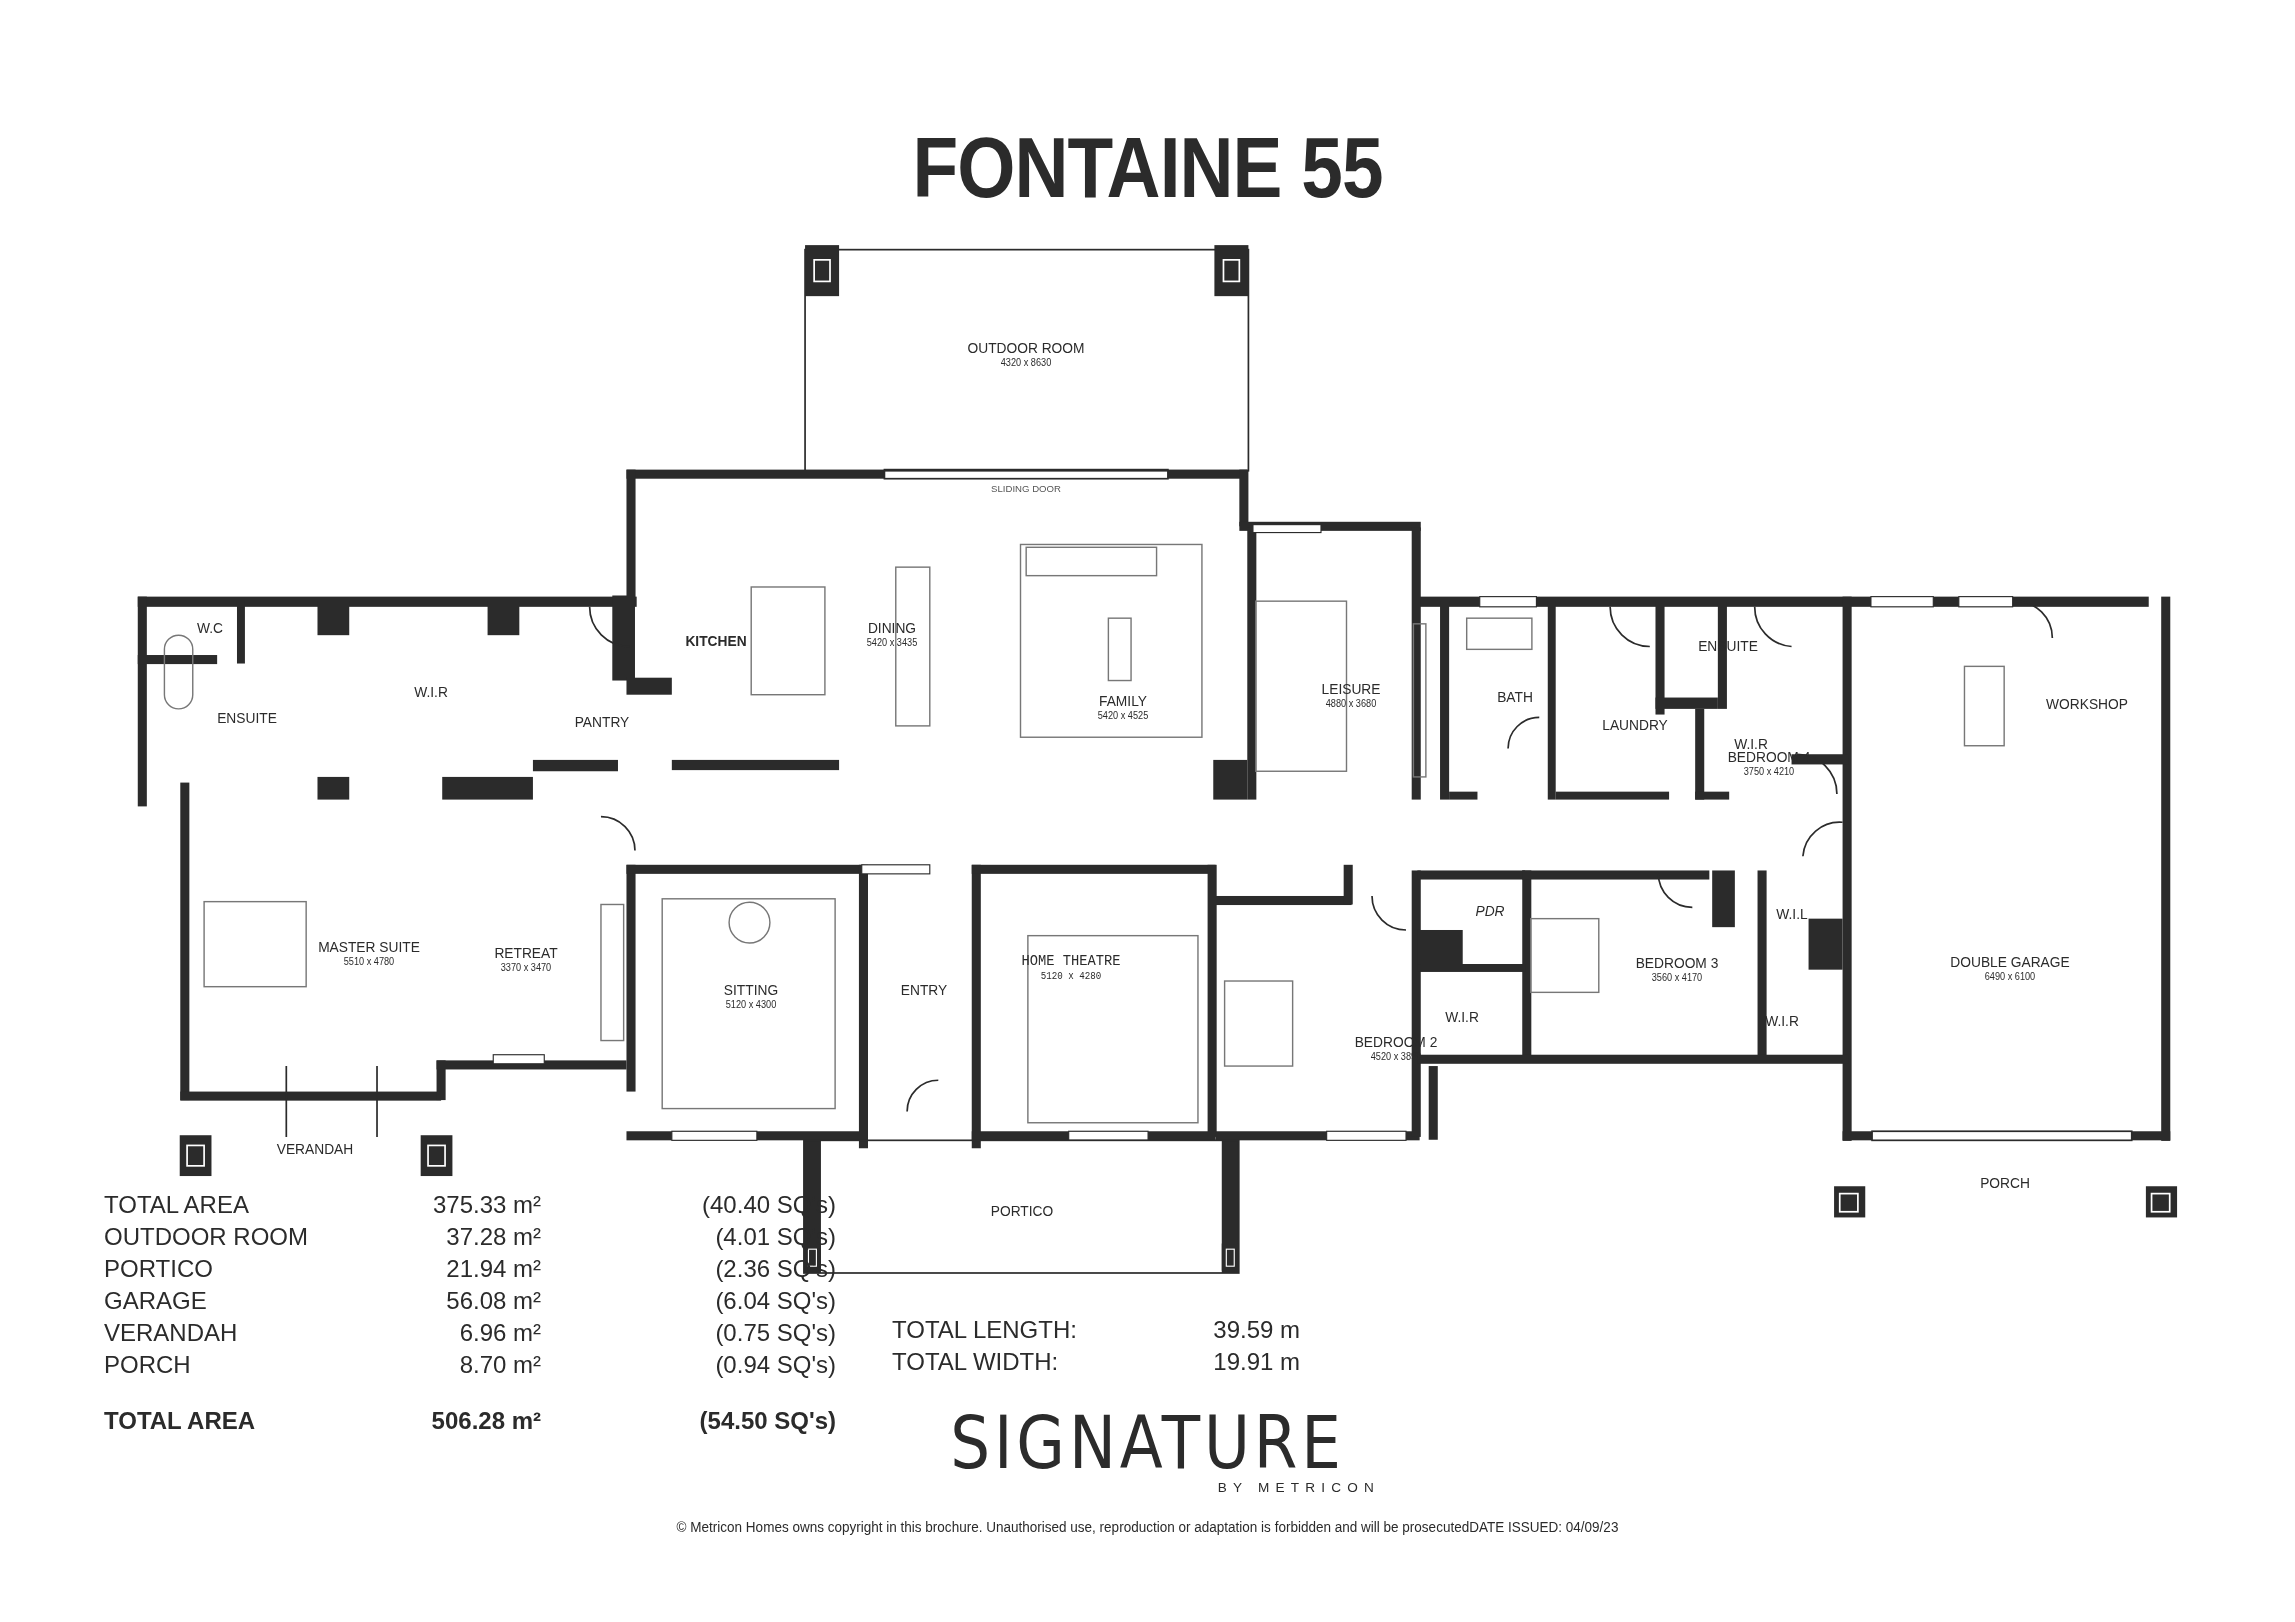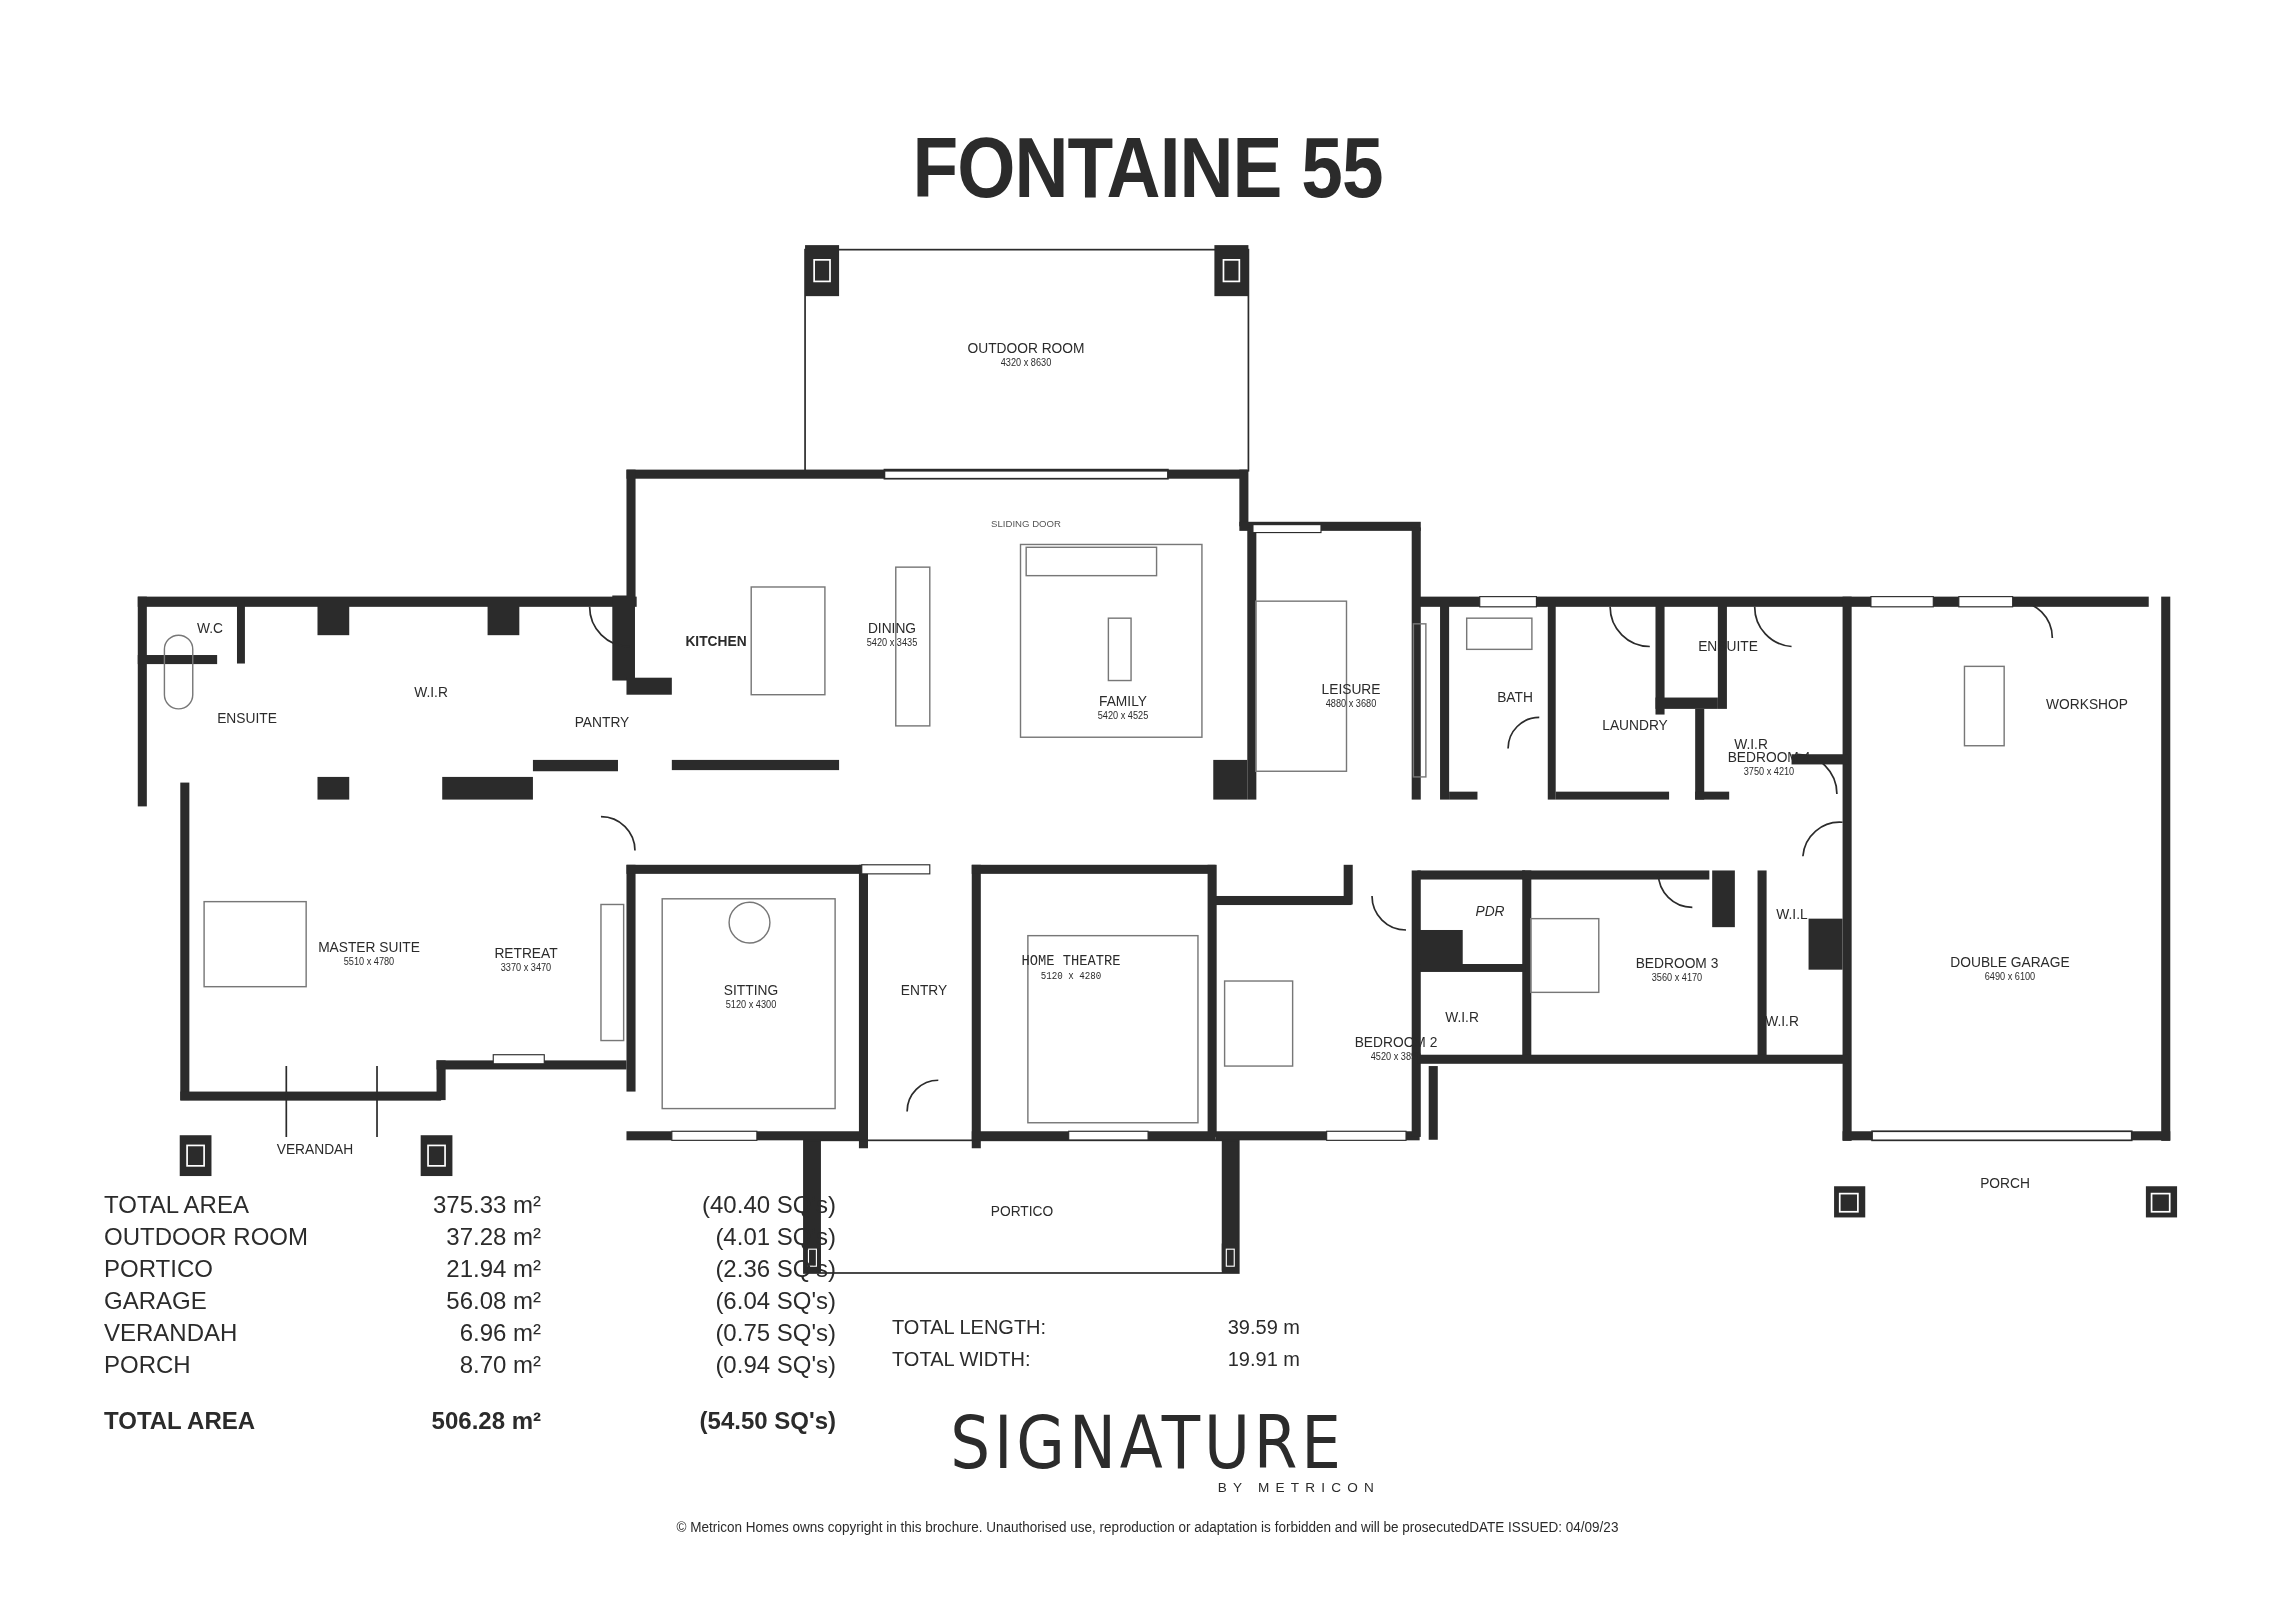--- a/index.html
+++ b/index.html
@@ -5,28 +5,28 @@
   html,body{margin:0;padding:0;background:#fff;}
   body{width:2295px;height:1623px;position:relative;overflow:hidden;font-family:"Liberation Sans",sans-serif;color:#2b2b2b;}
   .title{position:absolute;left:0;width:2295px;top:119px;text-align:center;font-size:85px;font-weight:bold;letter-spacing:-1.1px;transform:scaleX(0.88);}
   svg.plan{position:absolute;left:0;top:0;width:2295px;height:1623px;}
   .wall{fill:#2b2b2b;}
   .thin{fill:none;stroke:#2b2b2b;stroke-width:3;}
   .furn{fill:none;stroke:#777;stroke-width:2.5;}
   .lbl{position:absolute;text-align:center;transform:translateX(-50%);white-space:nowrap;line-height:1.15;}
   .lbl .n{font-size:15.3px;display:block;transform:scaleX(0.9);}
   .lbl .d{font-size:10.2px;display:block;transform:scaleX(0.9);}
-  .tiny{font-size:9.6px;color:#555;margin-top:35px;}
+  .tiny{font-size:9.6px;color:#555;}
   .areas{position:absolute;left:104px;top:1191px;font-size:24px;}
   .areas .row{position:relative;height:32px;}
   .areas .k{position:absolute;left:0;white-space:nowrap;}
   .areas .v{position:absolute;right:-437px;width:170px;text-align:right;white-space:nowrap;left:267px;}
   .areas .s{position:absolute;left:505px;width:227px;text-align:right;white-space:nowrap;}
   .areas .total{font-weight:bold;margin-top:24px;}
-  .dims{position:absolute;left:892px;top:1316px;font-size:20px;}
+  .dims{position:absolute;left:892px;top:1316px;font-size:24px;}
   .dims .row{position:relative;height:32px;width:408px;}
   .dims .k{position:absolute;left:0;}
   .dims .v{position:absolute;right:0;}
   .brand{position:absolute;left:915px;top:1406px;width:465px;text-align:center;}
   .brand .logo{font-size:73px;letter-spacing:4.5px;font-family:"DejaVu Sans",sans-serif;font-weight:normal;transform:scaleX(0.86);display:block;line-height:1;}
   .brand .by{position:absolute;right:0;top:74px;font-size:13.6px;letter-spacing:6.2px;}
   .copy{position:absolute;left:0;width:2295px;top:1519px;text-align:center;font-size:14.7px;transform:scaleX(0.92);}
 </style>
 </head>
 <body>

